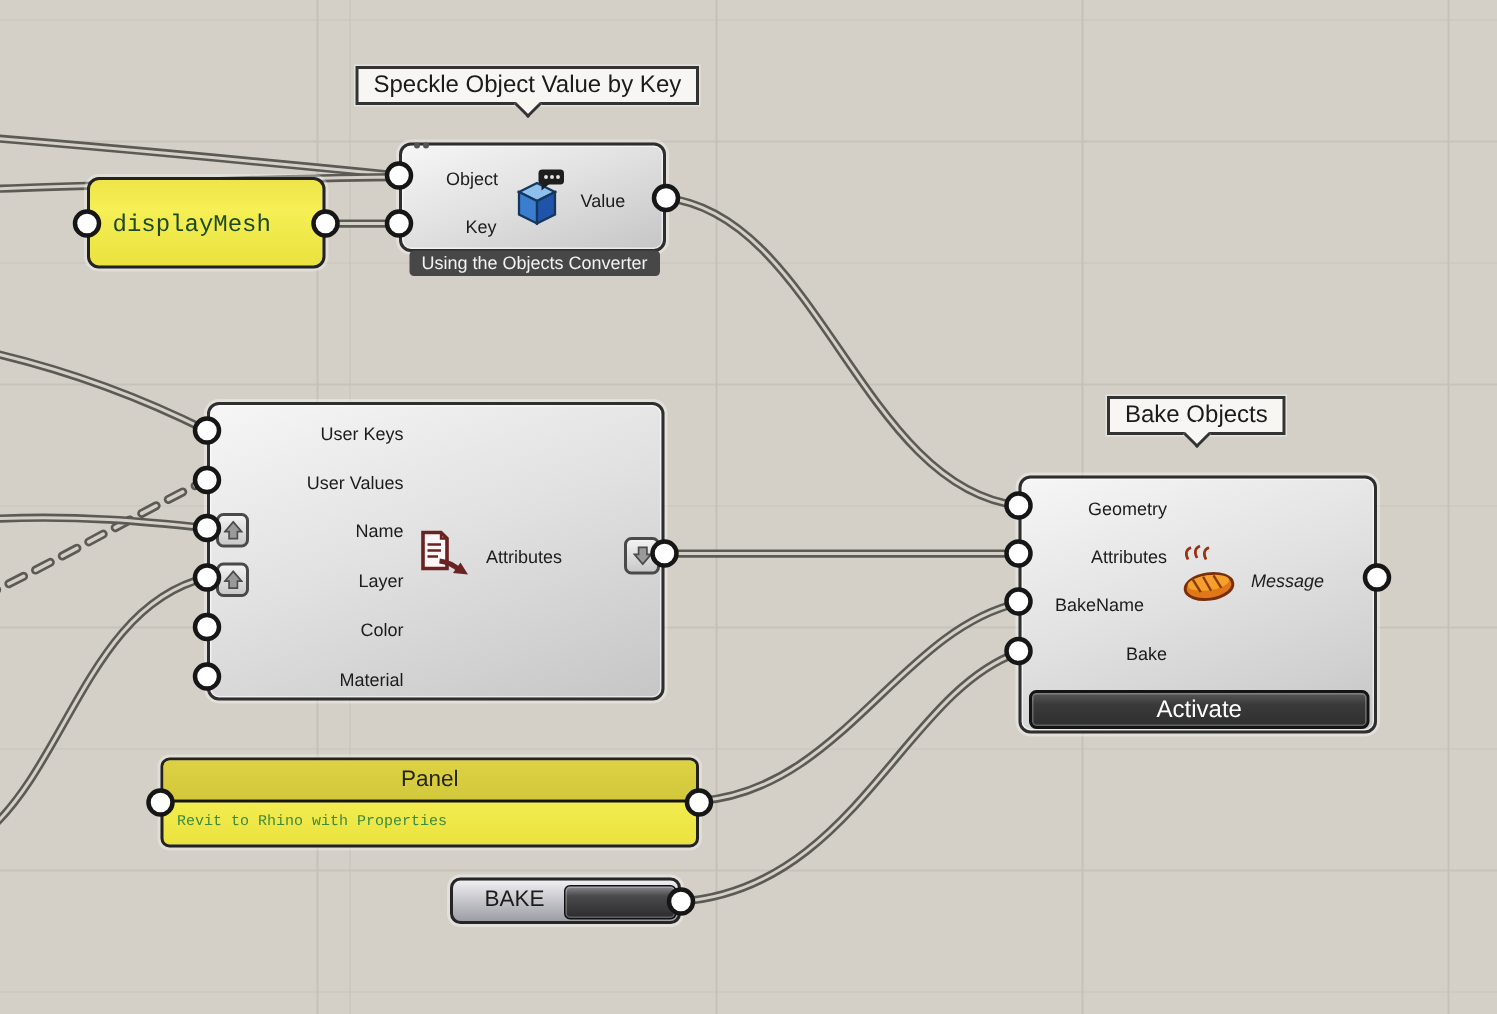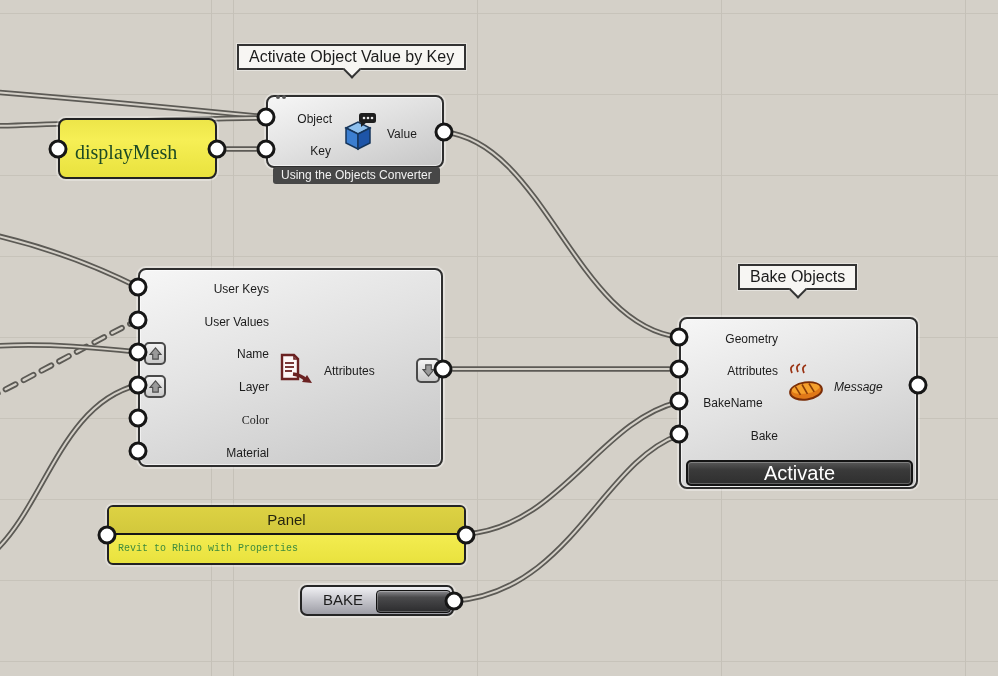--- a/index.html
+++ b/index.html
@@ -55,21 +55,21 @@
   .sqbtn{
     position:absolute;z-index:3;width:22px;height:23px;border:2px solid #4a4a4a;border-radius:5px;
     background:linear-gradient(180deg,#f3f3f3,#c9c9c9);
     display:flex;align-items:center;justify-content:center;box-sizing:border-box;
   }
   .activate{
     position:absolute;left:5px;top:141px;width:227px;height:26px;z-index:3;
     background:linear-gradient(180deg,#585858 0%,#3a3a3a 35%,#2f2f2f 100%);
     border:2px solid #141414;border-radius:5px;
     box-shadow:inset 0 0 0 1px rgba(255,255,255,.25);
-    color:#fff;font-size:20px;text-align:center;line-height:23px;box-sizing:border-box;
+    color:#fff;font-size:16px;text-align:center;line-height:23px;box-sizing:border-box;
   }
   .mono{font-family:"Liberation Mono","DejaVu Sans Mono",monospace;}
   .panel-divider{position:absolute;left:0;right:0;top:26px;height:2px;background:#161616;}
   .bakebtn-dark{
     position:absolute;left:74px;top:3px;width:75px;height:23px;border-radius:4px;
     background:linear-gradient(180deg,#8a8a8e 0%,#4a4a4c 30%,#2c2c2e 100%);
     border:1.5px solid #111;box-sizing:border-box;
     box-shadow:inset 0 0 0 1px rgba(255,255,255,.25);
   }
   .dots{position:absolute;left:8px;top:-2px;display:flex;gap:2px;}
@@ -121,21 +121,21 @@
       <path class="wire-out" d="M466,534 C560,527 600,420 679,402"></path>
       <path class="wire-in" d="M466,534 C560,527 600,420 679,402"></path>
     </g>
     <g>
       <path class="wire-out" d="M454,601 C570,592 602,462 679,435"></path>
       <path class="wire-in" d="M454,601 C570,592 602,462 679,435"></path>
     </g>
   </svg>
 
   <div class="callout" style="left:237px;top:44px;">
-    <span>Activate Object Value by Key</span>
+    <span>Speckle Object Value by Key</span>
     <div class="ptr"></div>
   </div>
   <div class="callout" style="left:738px;top:264px;">
     <span>Bake Objects</span>
     <div class="ptr"></div>
   </div>
 
   <div class="comp" style="left:266px;top:95px;width:178px;height:73px;">
     <div class="dots">
         <i></i>
@@ -154,31 +154,31 @@
       <circle cx="30" cy="6" r="1.3" fill="#e8e8e8"></circle>
       <circle cx="34" cy="6" r="1.3" fill="#e8e8e8"></circle>
     </svg>
   </div>
   <div class="darktip" style="left:273px;top:167px;">Using the Objects Converter</div>
   <div class="port" style="left:266px;top:117px;"></div>
   <div class="port" style="left:266px;top:149px;"></div>
   <div class="port" style="left:444px;top:132px;"></div>
 
   <div class="ylw" style="left:58px;top:118px;width:159px;height:61px;">
-    <div class="mono" style="position:absolute;left:15px;top:21px;font-size:20px;color:#1d4a24;font-family:Liberation Serif, serif;">displayMesh</div>
+    <div class="mono" style="position:absolute;left:15px;top:21px;font-size:16px;color:#1d4a24;">displayMesh</div>
   </div>
   <div class="port" style="left:58px;top:149px;"></div>
   <div class="port" style="left:217px;top:149px;"></div>
 
   <div class="comp" style="left:138px;top:268px;width:305px;height:199px;">
     <div class="rowlabel r" style="left:9px;top:9px;width:120px;">User Keys</div>
     <div class="rowlabel r" style="left:9px;top:42px;width:120px;">User Values</div>
     <div class="rowlabel r" style="left:9px;top:74px;width:120px;">Name</div>
     <div class="rowlabel r" style="left:9px;top:107px;width:120px;">Layer</div>
-    <div class="rowlabel r" style="left:9px;top:140px;width:120px;font-family:Liberation Serif, serif;">Color</div>
+    <div class="rowlabel r" style="left:9px;top:140px;width:120px;">Color</div>
     <div class="rowlabel r" style="left:9px;top:173px;width:120px;">Material</div>
     <div class="sqbtn" style="left:4px;top:72px;">
       <svg width="13" height="13" viewBox="0 0 14 14">
           <path d="M7 1 L13 8 H10 V13 H4 V8 H1 Z" fill="#9a9a9a" stroke="#4c4c4c" stroke-width="1.2"></path>
         </svg>
     </div>
     <div class="sqbtn" style="left:4px;top:105px;">
       <svg width="13" height="13" viewBox="0 0 14 14">
           <path d="M7 1 L13 8 H10 V13 H4 V8 H1 Z" fill="#9a9a9a" stroke="#4c4c4c" stroke-width="1.2"></path>
         </svg>

